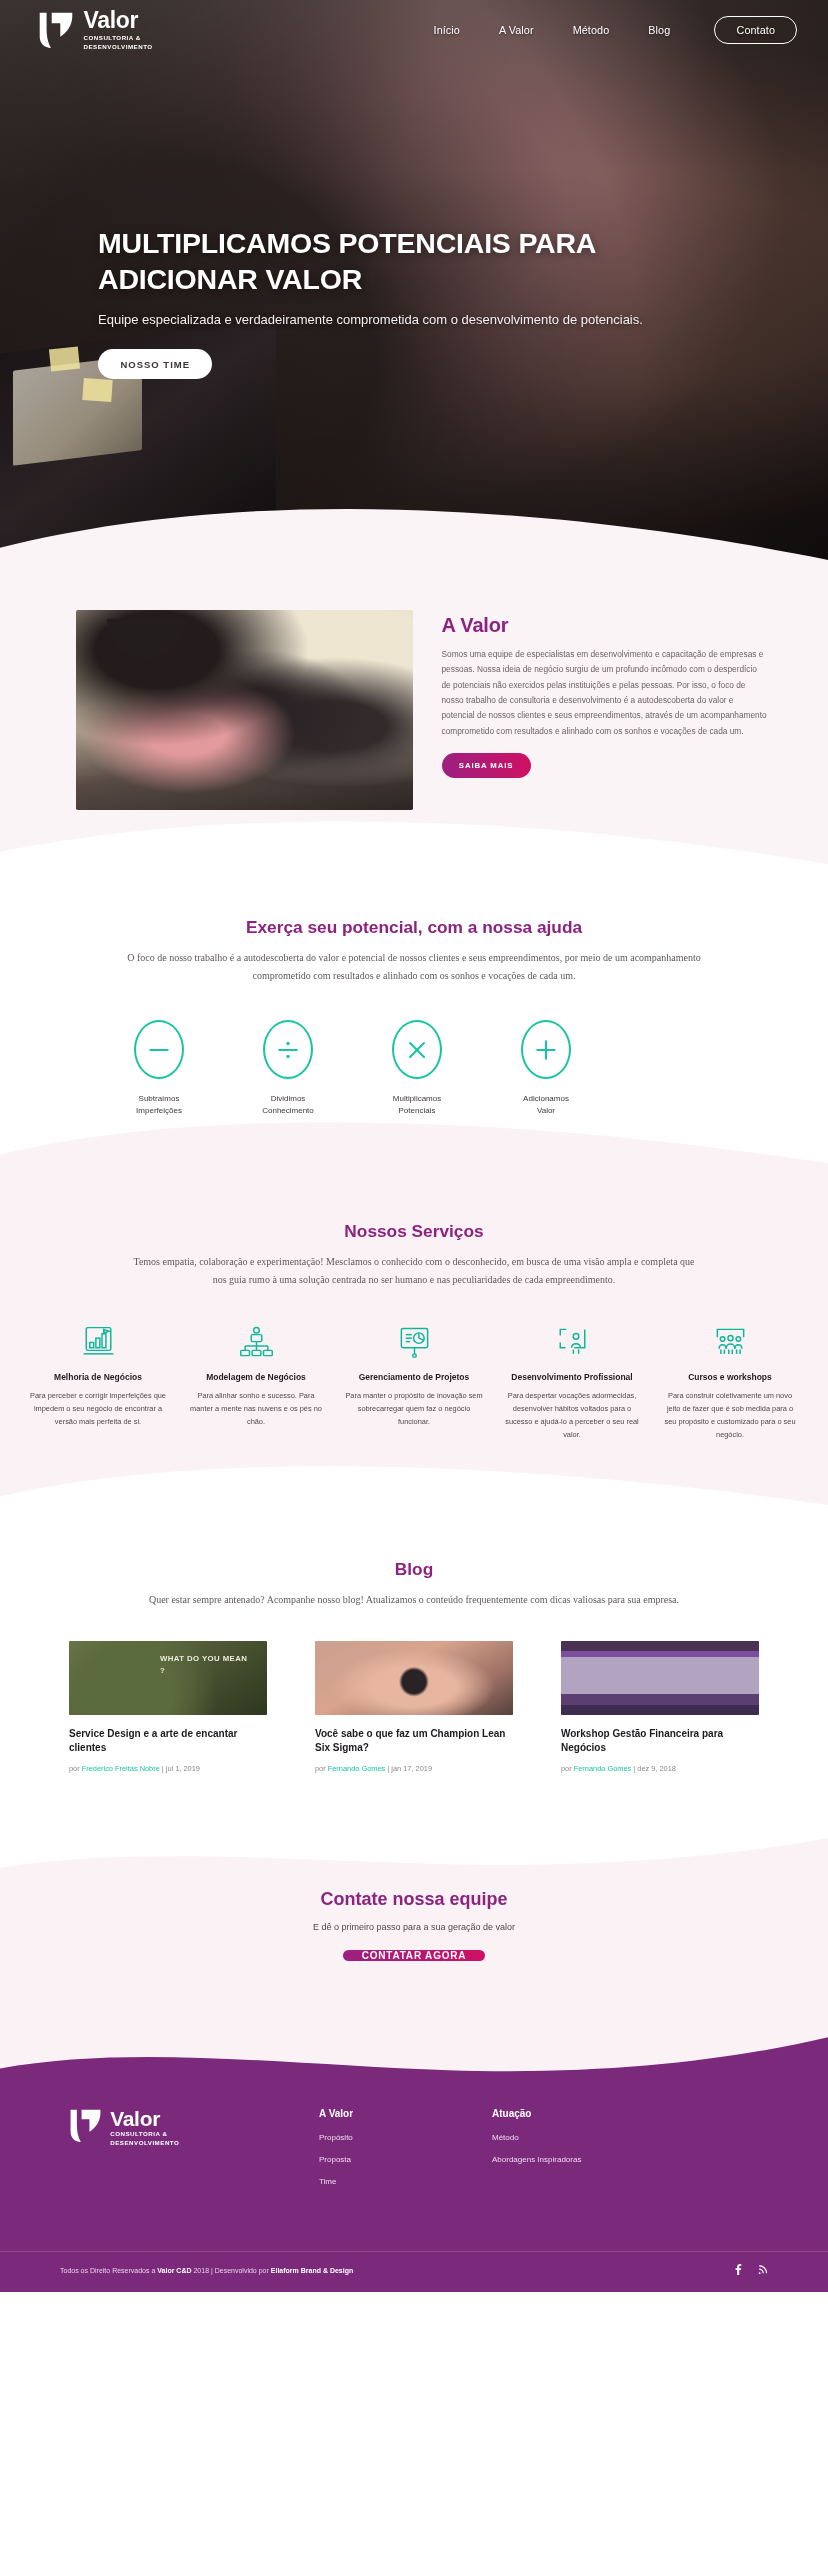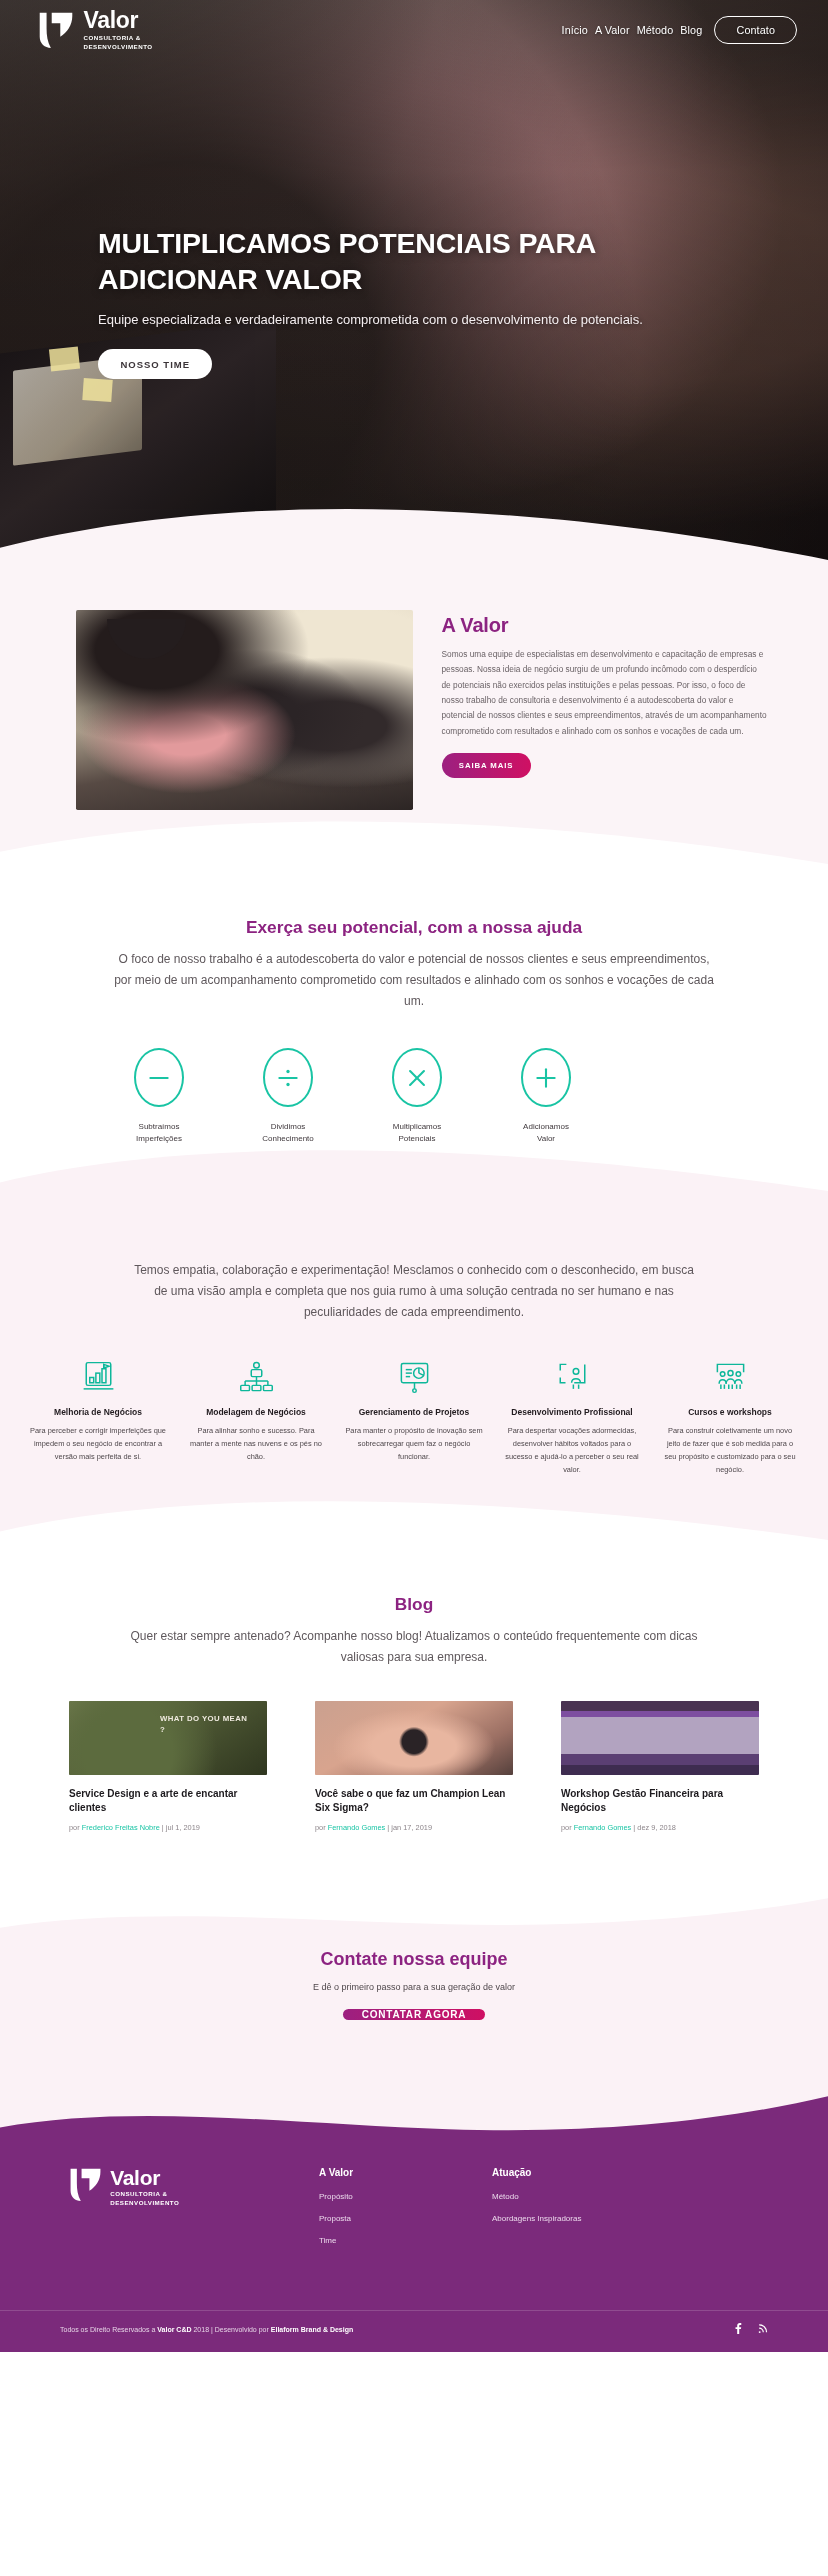--- a/index.html
+++ b/index.html
@@ -60,21 +60,21 @@
     height: 59px;
     display: flex; align-items: center;
     padding: 0 31px 0 38px;
     z-index: 6;
   }
   .brand { display:flex; align-items:center; gap:9.5px; }
   .brand-mark { width: 36px; height: 38px; flex: 0 0 auto; }
   .brand-words { display:flex; flex-direction:column; line-height:1; }
   .brand-name { color:#fff; font-size: 23px; font-weight: 700; letter-spacing:-0.3px; }
   .brand-sub { color:#fff; font-size: 6.2px; font-weight: 700; letter-spacing: 0.5px; margin-top:2.6px; }
-  .nav { margin-left:auto; display:flex; align-items:center; gap: 7px; }
+  .nav { margin-left:auto; display:flex; align-items:center; gap: 39px; }
   .nav a {
     color:#fff; font-size: 10.8px; text-decoration:none; letter-spacing:0.1px;
     text-shadow: 0 0.9px 2.6px rgba(0,0,0,.5);
   }
   .nav .nav-cta {
     border:1.4px solid #fff; border-radius: 17.3px;
     padding: 7px 21px; font-size: 10.8px; margin-left:5.2px;
   }
 
   .hero-copy { position:absolute; left: 98px; top: 226px; width: 604px; z-index:5; }
@@ -119,21 +119,21 @@
     background: linear-gradient(90deg,#9c2080 0%, #cf1063 100%);
     color:#fff; border:none; border-radius: 15.5px;
     padding: 7.8px 17.3px; font-size: 7.8px; font-weight: 700; letter-spacing: 0.9px;
     cursor:pointer; font-family:"Liberation Sans", sans-serif;
   }
 
   
   .sec-potential { background:#fff; padding: 47px 0 52px; position:relative; }
   .sec-head { text-align:center; }
   .sec-title { color:#8c2381; font-size: 17.3px; font-weight: 800; }
-  .sec-lead { color:#5f585c; font-size: 12px; line-height:1.75; max-width: 604px; margin: 11.2px auto 0; }
+  .sec-lead { color:#5f585c; font-size: 10px; line-height:1.75; max-width: 604px; margin: 11.2px auto 0; font-family: Liberation Serif, serif; }
   .ops { display:flex; margin: 36px auto 0; width: 639px; }
   .op { width: 129px; text-align:center; }
   .op-circle {
     width: 50px; height: 59px; margin: 0 auto;
     border: 2.1px solid #19c4a4; border-radius: 50%;
     display:flex; align-items:center; justify-content:center;
   }
   .op-label { color:#3f383c; font-size: 8px; line-height: 1.5; margin-top: 14px; }
 
   
@@ -310,20 +310,21 @@
       </div>
     </div>
   </div>
   <svg style="display:block;width:828px;height:52px;position:absolute;left:0;bottom:-0.9px" viewBox="0 0 960 60" preserveAspectRatio="none">
     <path d="M0,42 C150,6 340,0 520,8 C700,16 850,36 960,52 L960,60 L0,60 Z" fill="#fbf2f6"></path>
   </svg>
 </section>
 
 <section class="sec-services">
   <div class="sec-head">
+    <h2 class="sec-title">Nossos Serviços</h2>
     <p class="sec-lead" style="max-width:570px">Temos empatia, colaboração e experimentação! Mesclamos o conhecido com o desconhecido, em busca de uma visão ampla e completa que nos guia rumo à uma solução centrada no ser humano e nas peculiaridades de cada empreendimento.</p>
   </div>
   <div class="svc-grid">
 
     <div class="svc">
       <div class="svc-icon">
         <svg width="35" height="35" viewBox="0 0 40 40" fill="none" stroke="#0db79a" stroke-width="1.7">
           <rect x="6" y="3" width="28" height="26" rx="2"></rect>
           <rect x="10" y="20" width="4.5" height="6"></rect>
           <rect x="17" y="15" width="4.5" height="11"></rect>

